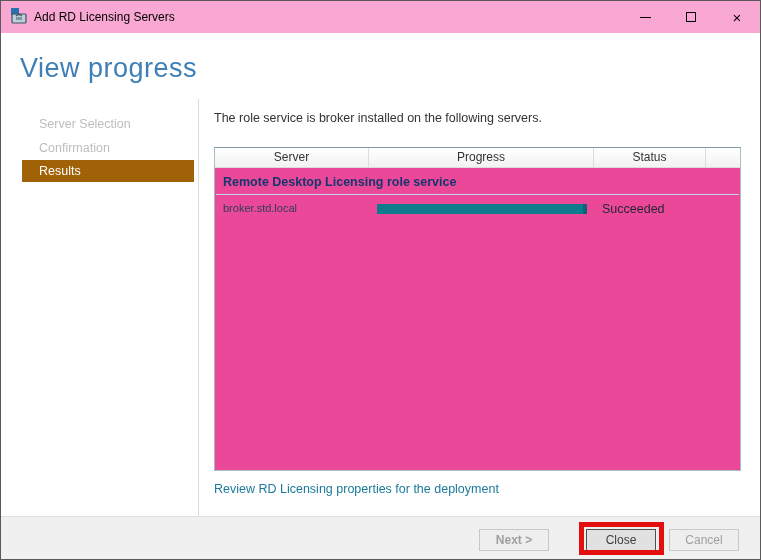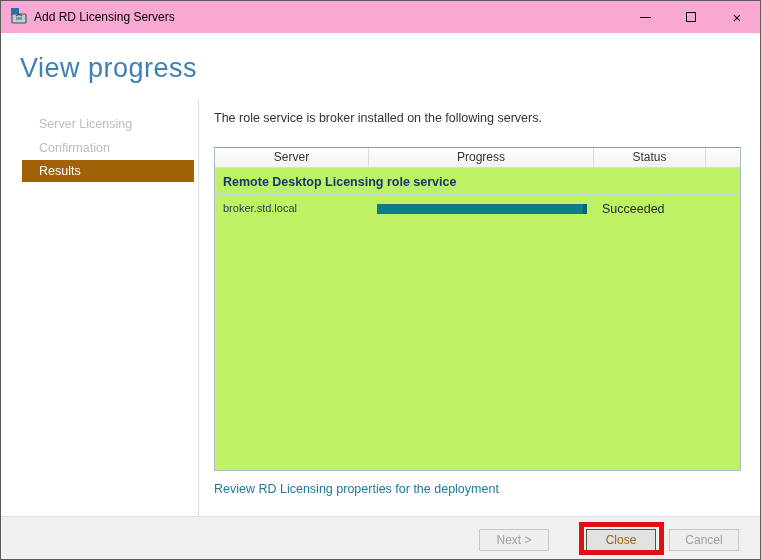--- a/index.html
+++ b/index.html
@@ -34,21 +34,21 @@
   .side-item.selected {
     left:21px; width:172px; padding-left:17px;
     background:#a16207; color:#ffffff;
   }
 
   
   .description { position:absolute; left:213px; top:110px; font-size:12.5px; color:#333333; }
 
   .results-table {
     position:absolute; left:213px; top:146px; width:527px; height:324px;
-    background:#bef264; border:1px solid #a7bec6; border-top-color:#7f9ca4;
+    background:#ec4899; border:1px solid #a7bec6; border-top-color:#7f9ca4;
   }
   .table-header { position:absolute; top:0; left:0; right:0; height:20px;
     display:flex; background:linear-gradient(#ffffff,#f2f2f2); border-bottom:1px solid #dcdcdc; }
   .th { font-size:12px; color:#333; text-align:center; line-height:19px; border-right:1px solid #dcdcdc; }
   .th-server { width:154px; }
   .th-progress { width:225px; }
   .th-status { width:112px; }
   .th-extra { flex:1; border-right:none; }
 
   .group-header { position:absolute; left:8px; top:27px; font-size:12.5px; font-weight:bold; color:#16366f; }
@@ -60,23 +60,23 @@
   .row-status { position:absolute; left:387px; top:54px; font-size:12.5px; color:#1e2633; }
 
   .deploy-link { position:absolute; left:213px; top:481px; font-size:12.5px; color:#1b7a9b; cursor:pointer; }
 
   
   .footer { position:absolute; left:0; right:0; bottom:0; height:43px; background:#f0f0f0; border-top:1px solid #dfdfdf; }
   .btn { position:absolute; top:528px; width:70px; height:22px; font-size:12px;
     display:flex; align-items:center; justify-content:center;
     font-family:"Liberation Sans", sans-serif; }
   .btn.disabled { background:#eeeeee; border:1px solid #c8c8c8; color:#9f9f9f; }
-  .btn.enabled { background:#e1e1e1; border:1px solid#4f4f4f; color:#a16207; }
+  .btn.enabled { background:#e1e1e1; border:1px solid#4f4f4f; color:#404040; }
   .btn-previous { left:395px;margin-top:44px; }
-  .btn-next { left:478px; }
+  .btn-next { left:478px;font-weight:bold; }
   .btn-close { left:585px; }
   .btn-cancel { left:668px; }
 
   .red-annotation {
     position:absolute; left:578px; top:521px; width:85px; height:33px;
     border:5px solid #e30e0e; pointer-events:none;
   }
 </style>
 </head>
 <body>
@@ -100,21 +100,21 @@
         </div>
       <div class="win-btn">
           <span class="glyph-close">×</span>
         </div>
     </div>
   </div>
 
   <div class="page-heading">View progress</div>
 
   <div class="sidebar-sep"></div>
-  <div class="side-item disabled" style="top:112px;">Server Licensing</div>
+  <div class="side-item disabled" style="top:112px;">Server Selection</div>
   <div class="side-item disabled" style="top:136px;">Confirmation</div>
   <div class="side-item selected" style="top:159px;">Results</div>
 
   <div class="description">The role service is broker installed on the following servers.</div>
 
   <div class="results-table">
     <div class="table-header">
       <div class="th th-server">Server</div>
       <div class="th th-progress">Progress</div>
       <div class="th th-status">Status</div>

